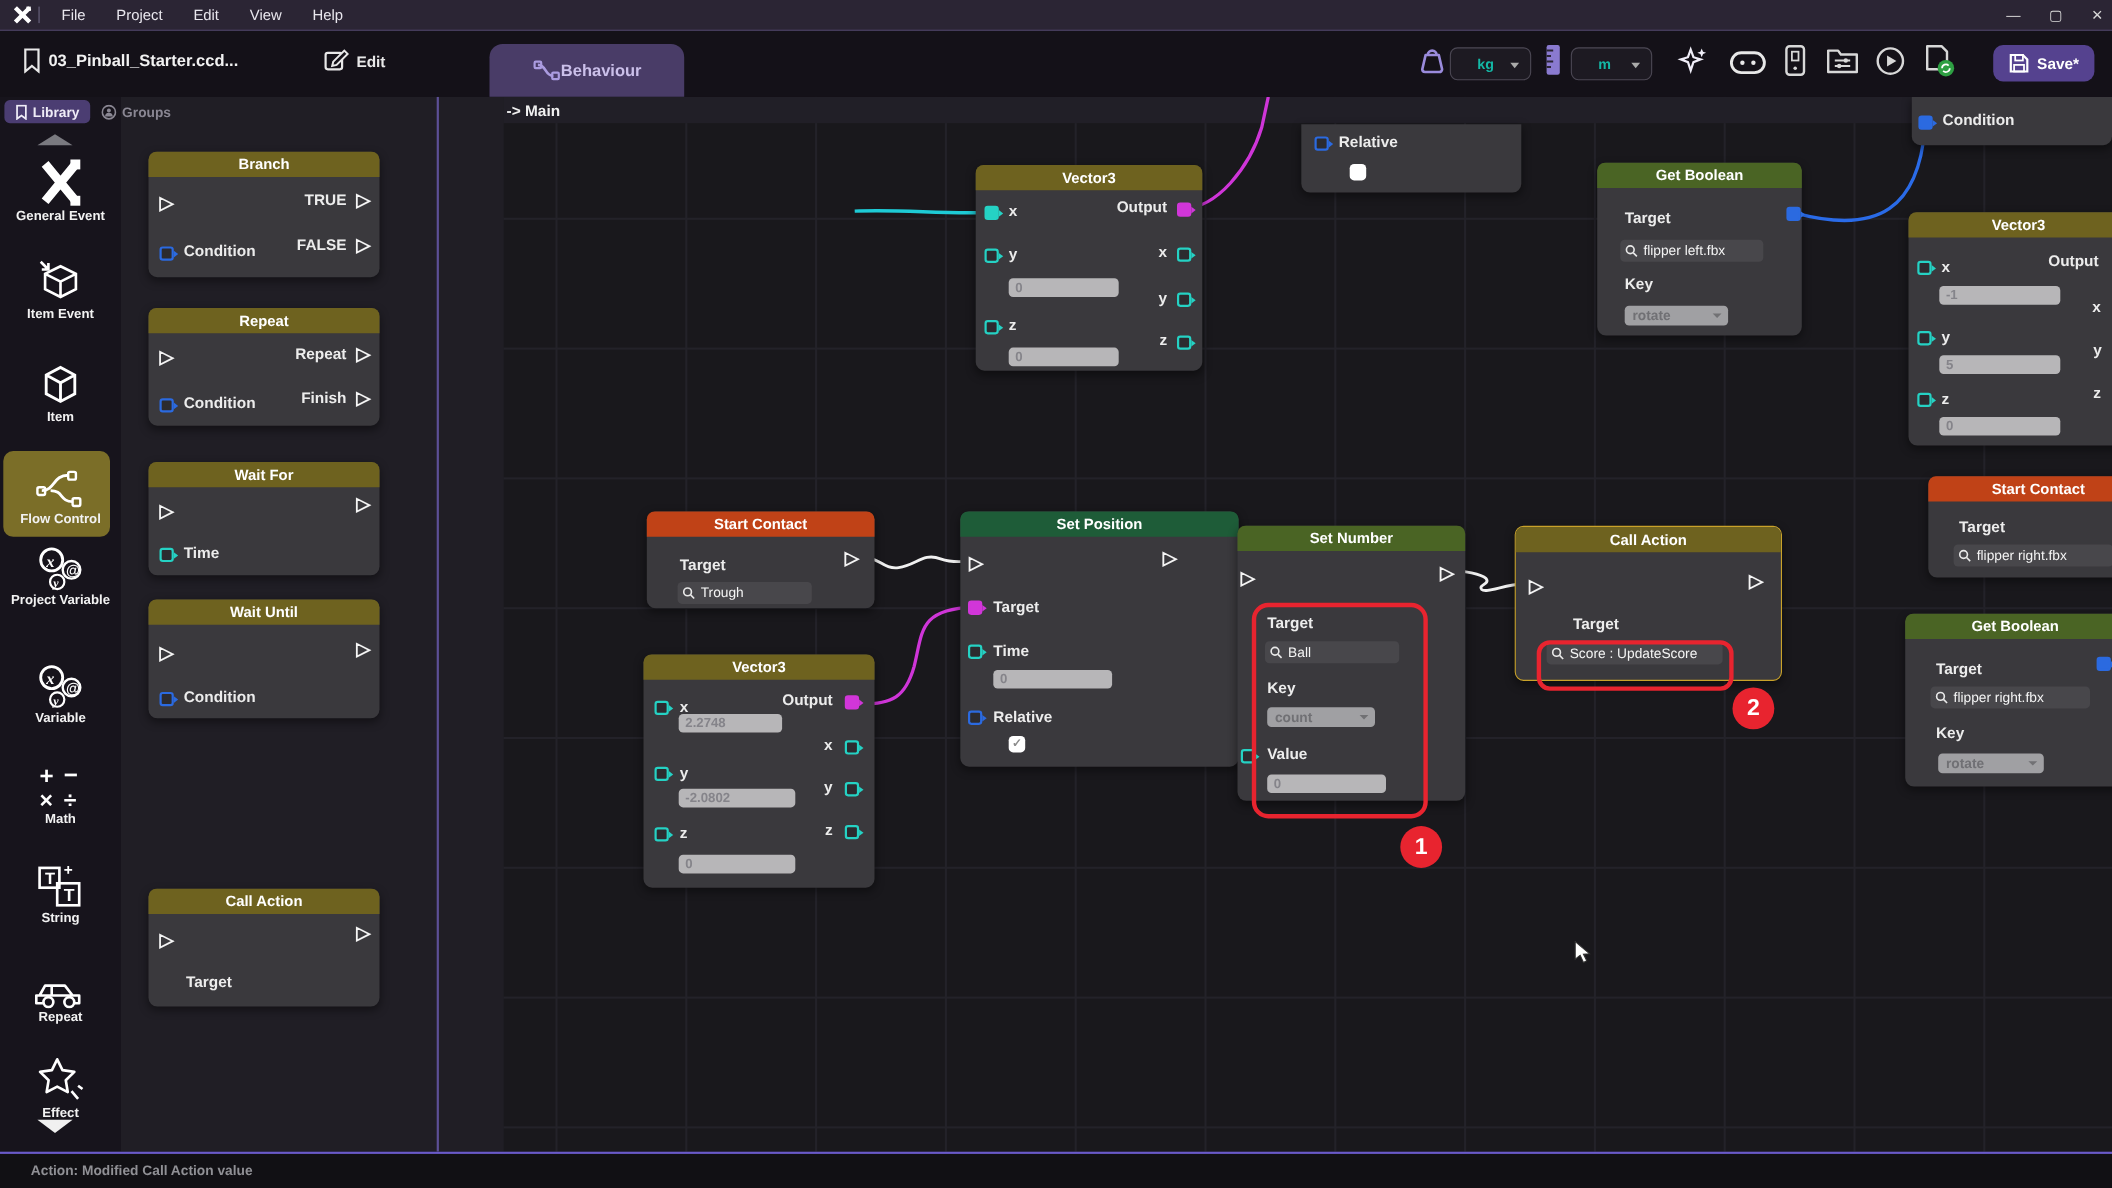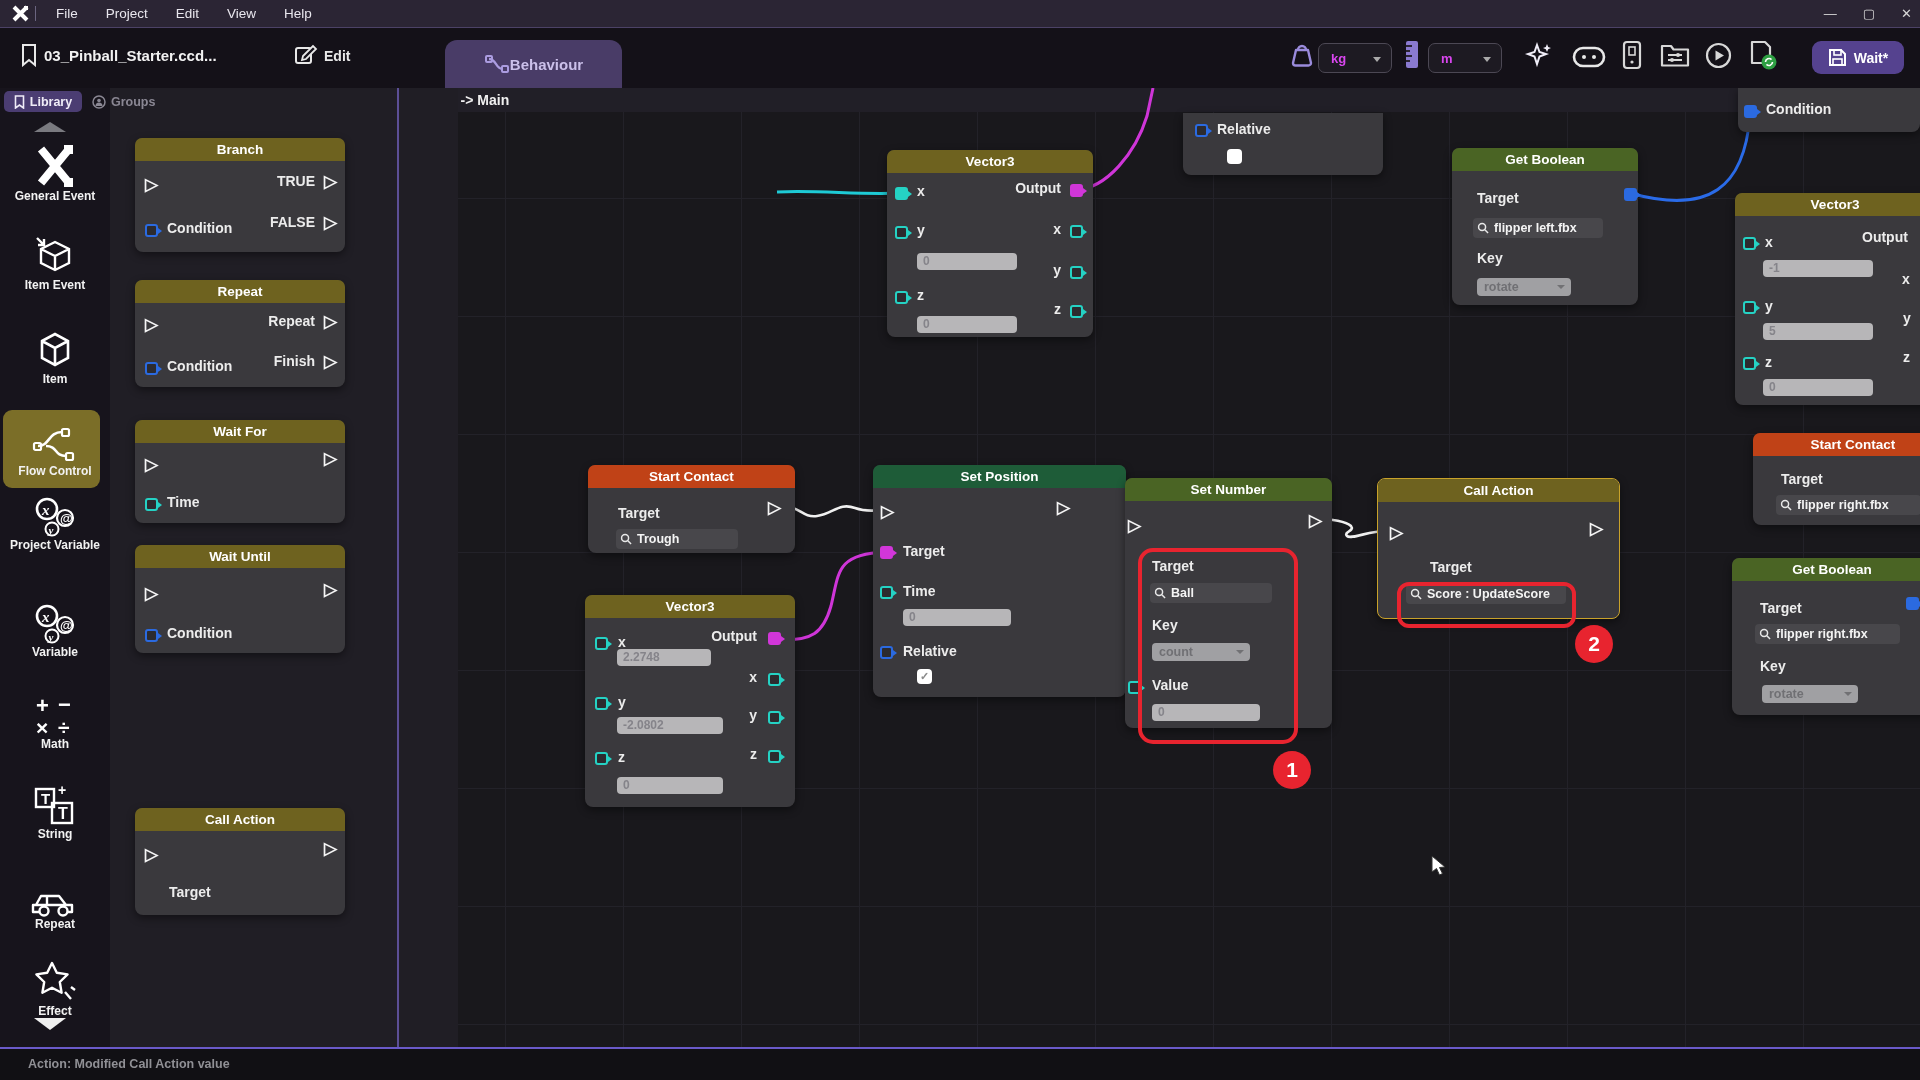--- a/index.html
+++ b/index.html
@@ -8,39 +8,39 @@
   
   #menubar{position:absolute;left:0;top:0;width:1920px;height:27px;background:#2b2534;border-bottom:1px solid #4c4266;display:flex;align-items:center;color:#e9e7ee;font-size:13.5px;z-index:60}
   #menubar .mitem{padding:0 14px;cursor:default}
   #menubar .sep{width:1px;height:15px;background:#6b6580;margin:0 6px}
   #winctl{position:absolute;right:8px;top:0;height:27px;display:flex;align-items:center;gap:26px;color:#d8d8d8;font-size:13px}
   
   #tabrow{position:absolute;left:0;top:27px;width:1920px;height:61px;background:#141118;z-index:55}
   #filename{position:absolute;left:44px;top:20px;color:#f2f2f2;font-size:15px;font-weight:bold}
   #editlbl{position:absolute;left:324px;top:21px;color:#e8e8e8;font-size:14px;font-weight:bold}
   #behtab{position:absolute;left:445px;top:13px;width:177px;height:48px;background:#493c67;border-radius:12px 12px 0 0;display:flex;align-items:center;justify-content:center;gap:0;color:#cbc0ea;font-size:15px;font-weight:bold}
-  .ddbox{position:absolute;top:16px;width:74px;height:30px;background:#1d1a22;border:1px solid #4c4854;border-radius:7px;color:#d946ef;font-size:13px;font-weight:bold;line-height:30px;padding-left:12px;box-sizing:border-box}
+  .ddbox{position:absolute;top:16px;width:74px;height:30px;background:#1d1a22;border:1px solid #4c4854;border-radius:7px;color:#14b8a6;font-size:13px;font-weight:bold;line-height:30px;padding-left:24px;box-sizing:border-box}
   .ddbox::after{content:"";position:absolute;right:10px;top:13px;border-left:4.5px solid transparent;border-right:4.5px solid transparent;border-top:5px solid #aaa}
   #savebtn{position:absolute;left:1812px;top:14px;width:92px;height:33px;background:#55428f;border-radius:9px;display:flex;align-items:center;justify-content:center;gap:7px;color:#fff;font-size:14px;font-weight:bold}
   
   #leftregion{position:absolute;left:0;top:88px;width:458px;height:959px;background:#201e25;z-index:10}
   #sidebar{position:absolute;left:0;top:0;width:110px;height:959px;background:#17141c}
   #libtab{position:absolute;left:4px;top:3px;width:78px;height:21px;background:#4b3d72;border-radius:5px;display:flex;align-items:center;justify-content:center;gap:5px;color:#efecf7;font-size:12.5px;font-weight:bold}
   #groupstab{position:absolute;left:92px;top:3px;height:21px;display:flex;align-items:center;gap:5px;color:#8a8793;font-size:12.5px;font-weight:bold}
   .sbitem{position:absolute;left:0;width:110px;text-align:center}
   .sbitem .sblbl{color:#f2f2f2;font-size:12px;font-weight:bold}
   #flowactive{position:absolute;left:3px;top:322px;width:97px;height:78px;background:#7b6e28;border-radius:9px}
   .scrollarw{position:absolute;left:34px;width:0;height:0;border-left:16px solid transparent;border-right:16px solid transparent}
   
   .node{position:absolute;background:#3a393d;border-radius:8px;box-shadow:0 3px 9px rgba(0,0,0,.45)}
   .nhdr{position:absolute;left:0;right:0;top:0;height:23px;border-radius:7px 7px 0 0;text-align:center;font-weight:bold;font-size:13.5px;color:#fff;line-height:23px;overflow:hidden}
   .hdr-olive{background:#6e621f}.hdr-green{background:#4a6424}.hdr-dgreen{background:#1e5c38}.hdr-red{background:#c04217}
   .lbl{position:absolute;color:#ececec;font-size:14px;font-weight:bold;white-space:nowrap}
   .fld{position:absolute;height:17px;background:#b7b6b8;border-radius:4px;color:#85848a;font-size:12px;line-height:17px;padding:0 6px;font-weight:bold;box-sizing:border-box}
-  .sfld{position:absolute;height:20px;background:#48474b;border-radius:4px;color:#f4f4f4;font-size:12.5px;font-weight:bold;display:flex;align-items:center;gap:5px;padding:0 6px 0 4px;box-sizing:border-box;white-space:nowrap}
+  .sfld{position:absolute;height:20px;background:#48474b;border-radius:4px;color:#f4f4f4;font-size:12.5px;font-weight:normal;display:flex;align-items:center;gap:5px;padding:0 6px 0 4px;box-sizing:border-box;white-space:nowrap}
   .dd{position:absolute;height:18px;background:#a0a0a3;border-radius:4px;color:#707074;font-size:12.5px;line-height:18px;padding:0 20px 0 7px;font-weight:bold;box-sizing:border-box}
   .dd::after{content:"";position:absolute;right:6px;top:7px;border-left:4px solid transparent;border-right:4px solid transparent;border-top:4px solid #717174}
   .sock{position:absolute;width:9px;height:9px;border:2.5px solid currentColor;border-radius:3px;background:#2c2b2f}
   .sock::after{content:"";position:absolute;right:-6px;top:2px;border-top:3px solid transparent;border-bottom:3px solid transparent;border-left:4px solid currentColor}
   .sock.fill{background:currentColor}
   .c-cyan{color:#25d2c4}.c-blue{color:#2b6ae0}.c-mag{color:#d136d9}
   .exec{position:absolute;color:#f5f5f5;font-size:17px;font-weight:bold;line-height:17px}
   .exec::before{content:"▷"}
   .chk{position:absolute;width:15px;height:15px;background:#fff;border-radius:4px;text-align:center;line-height:15px;color:#8b8b8b;font-size:11px;font-weight:bold}
   
@@ -165,21 +165,21 @@
       </svg>
   </span>
   <div id="savebtn">
     <span>
       <svg width="19" height="19" viewBox="0 0 19 19">
           <path d="M2 2 h11 l4 4 v11 h-15 z" fill="none" stroke="#fff" stroke-width="2"></path>
           <rect x="6" y="2" width="7" height="5" fill="none" stroke="#fff" stroke-width="1.6"></rect>
           <rect x="5" y="11" width="9" height="6" fill="none" stroke="#fff" stroke-width="1.6"></rect>
         </svg>
     </span>
-    <span>Wait*</span>
+    <span>Save*</span>
   </div>
 </div>
 
 <div id="leftregion">
   <div id="sidebar"></div>
 
   <div id="libtab">
     <span>
       <svg width="11" height="14" viewBox="0 0 11 14">
           <path d="M1.5 1 h8 v12 l-4 -3 -4 3 z" fill="none" stroke="#efecf7" stroke-width="1.6"></path>

